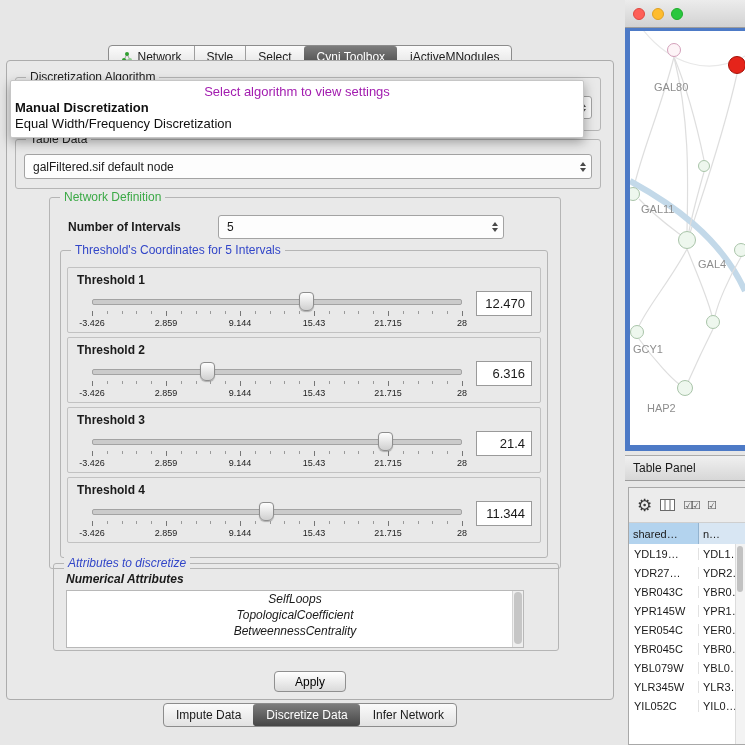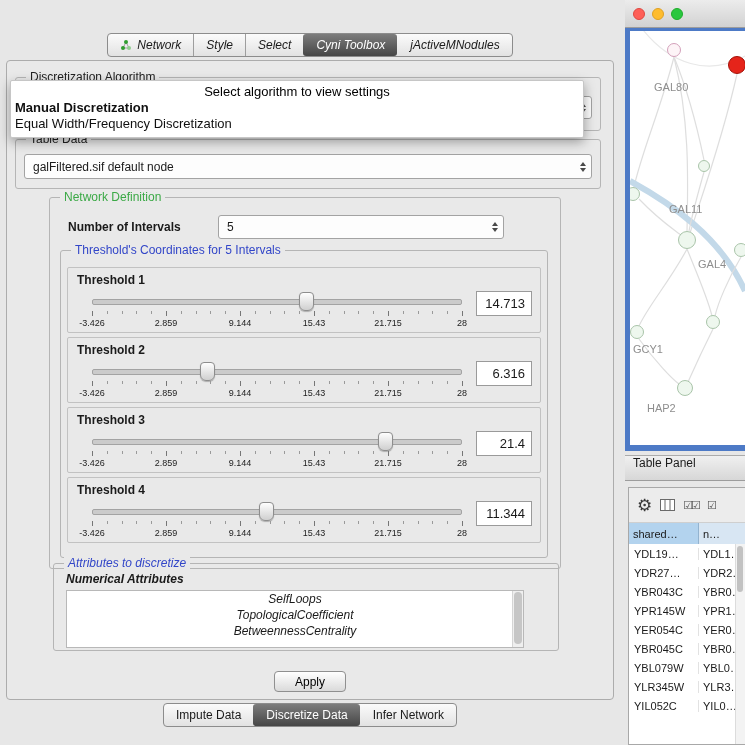--- a/index.html
+++ b/index.html
@@ -4,21 +4,21 @@
 <style>
   html,body{margin:0;padding:0;overflow:hidden;}
   body{width:745px;height:745px;background:#e7e7e7;font-family:"Liberation Sans",sans-serif;color:#1a1a1a;position:relative;}
   
   #control-panel{position:absolute;left:0;top:0;width:620px;height:745px;}
   .titlebar{height:22px;display:flex;align-items:center;padding:0 10px;font-size:13px;}
   .win-icons{margin-left:auto;display:flex;align-items:center;gap:10px;}
   .win-icons .restore{font-size:13px;color:#222;}
   .win-icons .close{font-size:13px;font-weight:bold;color:#111;}
   .tabrow{position:absolute;left:0;right:0;display:flex;justify-content:center;}
-  .tabrow.top{top:33px;font-style:italic;}
+  .tabrow.top{top:45px;}
   .tabrow.bottom{top:703px;}
   .tab-group{display:flex;height:22px;border:1px solid #8c8c8c;border-radius:4px;background:linear-gradient(#fbfbfb,#e2e2e2);overflow:hidden;}
   .tab{display:flex;align-items:center;gap:5px;padding:0 12px;font-size:12px;border-left:1px solid #9e9e9e;cursor:default;}
   .tab:first-child{border-left:none;}
   .tab.selected{background:linear-gradient(#7d7d7d,#464646);color:#fff;border-radius:3px;border-left-color:transparent;align-items:center;}
   .tab.selected + .tab{border-left-color:transparent;}
   .panel-body{position:absolute;left:6px;top:60px;width:606px;height:638px;border:1px solid #acacac;border-radius:4px;background:#e9e9e9;}
   .group{position:absolute;border:1px solid #b5b5b5;border-radius:3px;}
   .group-label{position:absolute;top:-8px;left:10px;background:#e9e9e9;padding:0 4px;font-size:12px;color:#222;white-space:nowrap;}
   .group-label.green{color:#3ba946;}
@@ -51,40 +51,40 @@
   .value-box{width:56px;height:25px;background:#fff;border:1px solid #9a9a9a;font-size:13px;display:flex;align-items:center;justify-content:flex-end;padding-right:6px;box-sizing:border-box;}
   .attr-group{left:46px;top:502px;width:504px;height:86px;font-style:italic;}
   .attr-title{position:absolute;left:12px;top:8px;font-size:12px;font-weight:bold;}
   .attr-list{position:absolute;left:12px;top:26px;width:456px;height:56px;background:#fff;border:1px solid #b8b8b8;overflow:hidden;font-size:12px;}
   .attr-item{padding:0 7px;line-height:16px;white-space:nowrap;text-align:center;}
   .attr-sb{position:absolute;right:0;top:0;bottom:0;width:10px;background:#efefef;border-left:1px solid #d5d5d5;}
   .attr-sb-thumb{position:absolute;left:1px;top:1px;width:8px;height:52px;background:#c6c6c6;border-radius:4px;}
   .apply{position:absolute;left:50%;transform:translateX(-50%);top:610px;height:21px;padding:0 20px;font-size:12px;font-family:"Liberation Sans",sans-serif;border:1px solid #8f8f8f;border-radius:4px;background:linear-gradient(#ffffff,#dadada);}
   
   .popup{position:absolute;left:10px;top:80px;width:572px;background:#fff;border:1px solid #c6c6c6;border-radius:2px;box-shadow:0 4px 12px rgba(0,0,0,.35);padding:2px 0 5px;z-index:60;}
-  .popup-ph{text-align:center;color:#000000;font-size:13px;line-height:17px;}
+  .popup-ph{text-align:center;color:#a21caf;font-size:13px;line-height:17px;}
   .popup-opt{font-size:13px;line-height:16px;padding:0 4px;color:#101010;}
   .popup-opt.bold{font-weight:bold;}
   
   .net-ic{display:inline-flex;}
   
   #network-window{position:absolute;left:625px;top:0;width:120px;height:451px;}
   .mac-header{height:27px;background:linear-gradient(#ececec,#d2d2d2);border-bottom:1px solid #9c9c9c;display:flex;align-items:center;padding-left:8px;gap:7px;}
   .light{width:12px;height:12px;border-radius:50%;}
   .light.red{background:#fe5f57;border:1px solid #df4841;box-sizing:border-box;}
   .light.yellow{background:#febc2e;border:1px solid #dfa123;box-sizing:border-box;}
   .light.green{background:#29c73f;border:1px solid #1fad2b;box-sizing:border-box;}
   .net-frame{position:absolute;top:28px;left:0;right:0;bottom:0;background:#4d7ac6;}
   .net-canvas{position:absolute;left:5px;top:3px;right:0;bottom:6px;background:#fff;overflow:hidden;}
   .edges{position:absolute;left:0;top:0;}
   .net-node{position:absolute;border-radius:50%;background:#eef7ee;border:1px solid #a9c4a9;box-sizing:border-box;}
   .net-node.red{background:#e5241a;border-color:#a31108;}
   .net-node.pink{background:#fdf4f7;border-color:#d3a0ba;}
   .net-label{position:absolute;font-size:11px;color:#8e8e8e;white-space:nowrap;}
-  #table-panel-bar{position:absolute;left:625px;top:455px;width:120px;height:26px;background:linear-gradient(#f0f0f0,#d7d7d7);border-top:1px solid #ababab;border-bottom:1px solid #9c9c9c;display:flex;align-items:flex-start;padding-left:8px;font-size:12px;box-sizing:border-box;}
+  #table-panel-bar{position:absolute;left:625px;top:455px;width:120px;height:26px;background:linear-gradient(#f0f0f0,#d7d7d7);border-top:1px solid #ababab;border-bottom:1px solid #9c9c9c;display:flex;align-items:center;padding-left:8px;font-size:12px;box-sizing:border-box;}
   #table-window{position:absolute;left:628px;top:487px;width:117px;height:258px;background:#ececec;border:1px solid #a8a8a8;border-right:none;box-sizing:border-box;}
   .t-toolbar{height:34px;display:flex;align-items:center;gap:8px;padding-left:8px;border-bottom:1px solid #cfcfcf;}
   .gear{font-size:17px;color:#3a3a3a;line-height:1;}
   .cols-icon{display:inline-flex;}
   .chk{font-size:11px;color:#4a4a4a;letter-spacing:-2px;}
   .t-header{display:flex;height:21px;border-bottom:1px solid #9ab0c6;}
   .t-hcell{font-size:11px;display:flex;align-items:center;padding-left:4px;box-sizing:border-box;overflow:hidden;white-space:nowrap;}
   .t-hcell.c1{width:70px;background:#b3d3ee;border-right:1px solid #93b3cf;}
   .t-hcell.c2{flex:1;background:#d8e6f3;}
   .t-rows{position:absolute;left:0;right:0;top:56px;bottom:0;background:#fff;overflow:hidden;}
@@ -200,21 +200,21 @@
                   </div>
                   <div class="scale">
                     <span style="left: 0%;">-3.426</span>
                     <span style="left: 20%;">2.859</span>
                     <span style="left: 40%;">9.144</span>
                     <span style="left: 60%;">15.43</span>
                     <span style="left: 80%;">21.715</span>
                     <span style="left: 100%;">28</span>
                   </div>
                 </div>
-                <div class="value-box">14.713</div>
+                <div class="value-box">12.470</div>
               </div>
             </div>
             <div class="th-panel">
               <div class="th-label">Threshold 2</div>
               <div class="th-row">
                 <div class="slider">
                   <div class="track"></div>
                   <div class="thumb" style="left:31.00%"></div>
                   <div class="ticks">
                     <span class="tick major" style="left: 0%;"></span>
@@ -409,21 +409,21 @@
         <path d="M57 218 C 68 245 78 268 82 285"></path>
         <path d="M9 308 C 25 330 42 348 49 353"></path>
         <path d="M83 298 C 72 320 62 342 58 351"></path>
         <path d="M111 226 C 98 248 88 272 85 285"></path>
         <path d="M74 141 C 68 162 62 185 59 200"></path>
       </svg>
     <div class="net-node pink" style="left: 37px; top: 12px; height: 14px; width: 14px;"></div>
         <div class="net-label" style="left: 24px; top: 50px;">GAL80</div>
         <div class="net-node red" style="left: 98px; top: 25px; height: 18px; width: 18px;"></div>
         <div class="net-node plain" style="left: -4px; top: 156px; height: 14px; width: 14px;"></div>
-        <div class="net-label" style="left: 11px; top: 172px; margin-left: 28px;">GAL11</div>
+        <div class="net-label" style="left: 11px; top: 172px;">GAL11</div>
         <div class="net-node plain" style="left: 48px; top: 200px; height: 18px; width: 18px;"></div>
         <div class="net-label" style="left: 68px; top: 227px;">GAL4</div>
         <div class="net-node plain" style="left: 0px; top: 294px; height: 14px; width: 14px;"></div>
         <div class="net-label" style="left: 3px; top: 312px;">GCY1</div>
         <div class="net-node plain" style="left: 47px; top: 349px; height: 16px; width: 16px;"></div>
         <div class="net-label" style="left: 17px; top: 371px;">HAP2</div>
         <div class="net-node plain" style="left: 76px; top: 284px; height: 14px; width: 14px;"></div>
         <div class="net-node plain" style="left: 104px; top: 212px; height: 14px; width: 14px;"></div>
         <div class="net-node plain" style="left: 68px; top: 129px; height: 12px; width: 12px;"></div>
       </div>

